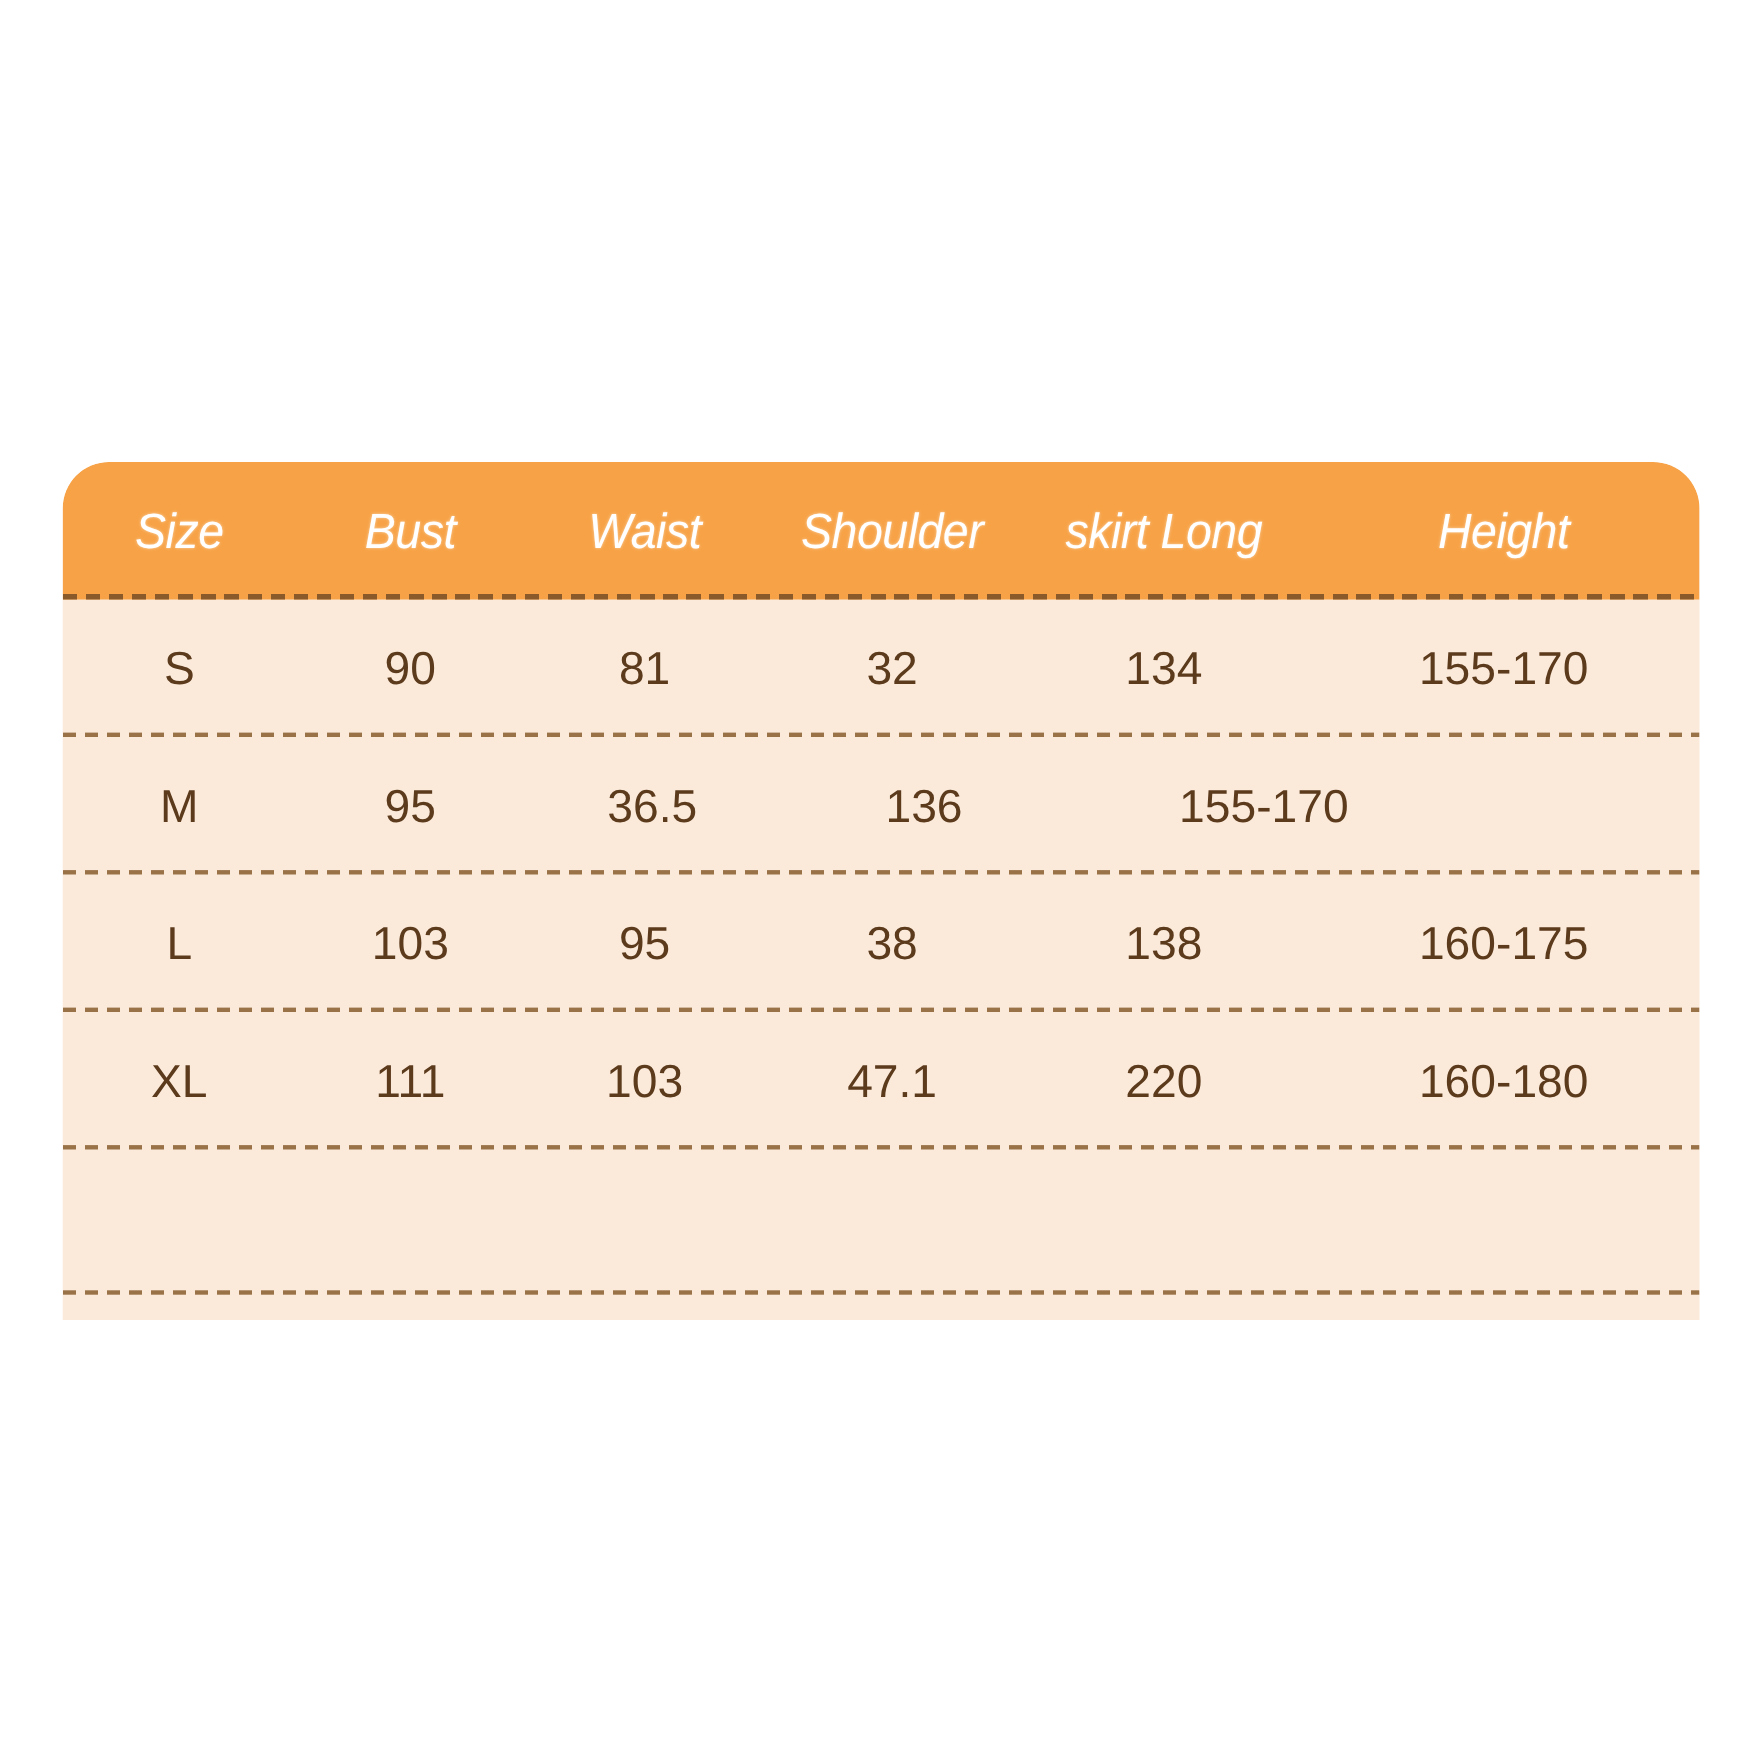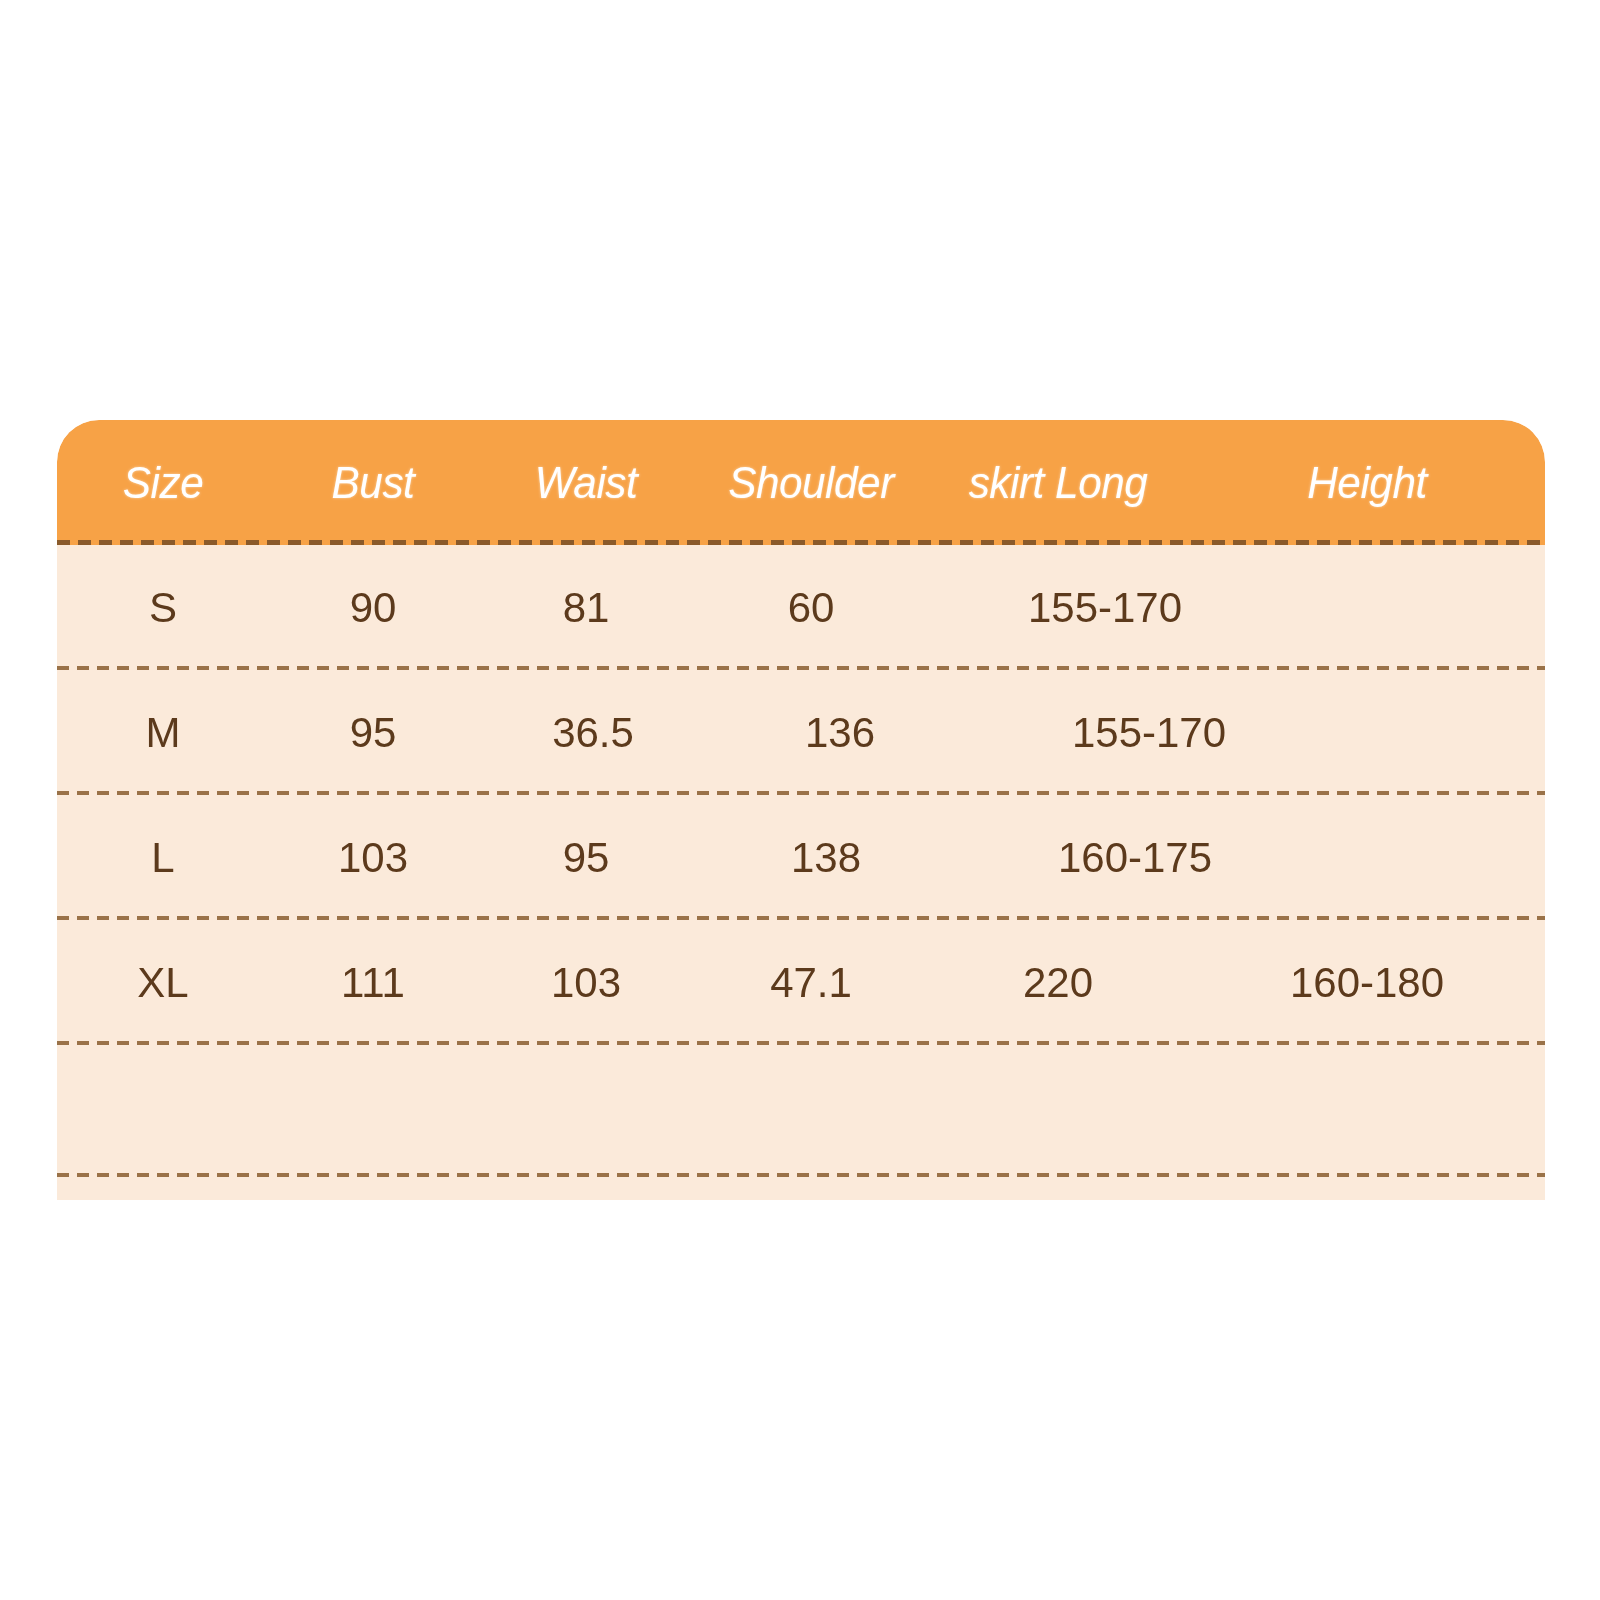--- a/index.html
+++ b/index.html
@@ -129,38 +129,40 @@
       <div class="cell col-height">Height</div>
       <div class="header-rule"></div>
     </div>
 
     <div class="chart-body">
 
       <div class="chart-row">
         <div class="cell col-size">S</div>
         <div class="cell col-bust">90</div>
         <div class="cell col-waist">81</div>
-        <div class="cell col-shoulder">60</div>
+        <div class="cell col-shoulder">32</div>
+        <div class="cell col-skirt">134</div>
         <div class="cell col-height">155-170</div>
         <div class="row-rule"></div>
       </div>
 
       <div class="chart-row">
         <div class="cell col-size">M</div>
         <div class="cell col-bust">95</div>
         <div class="cell col-shoulder">36.5</div>
         <div class="cell col-skirt">136</div>
         <div class="cell col-height">155-170</div>
         <div class="row-rule"></div>
       </div>
 
       <div class="chart-row">
         <div class="cell col-size">L</div>
         <div class="cell col-bust">103</div>
         <div class="cell col-waist">95</div>
+        <div class="cell col-shoulder">38</div>
         <div class="cell col-skirt">138</div>
         <div class="cell col-height">160-175</div>
         <div class="row-rule"></div>
       </div>
 
       <div class="chart-row">
         <div class="cell col-size">XL</div>
         <div class="cell col-bust">111</div>
         <div class="cell col-waist">103</div>
         <div class="cell col-shoulder">47.1</div>

